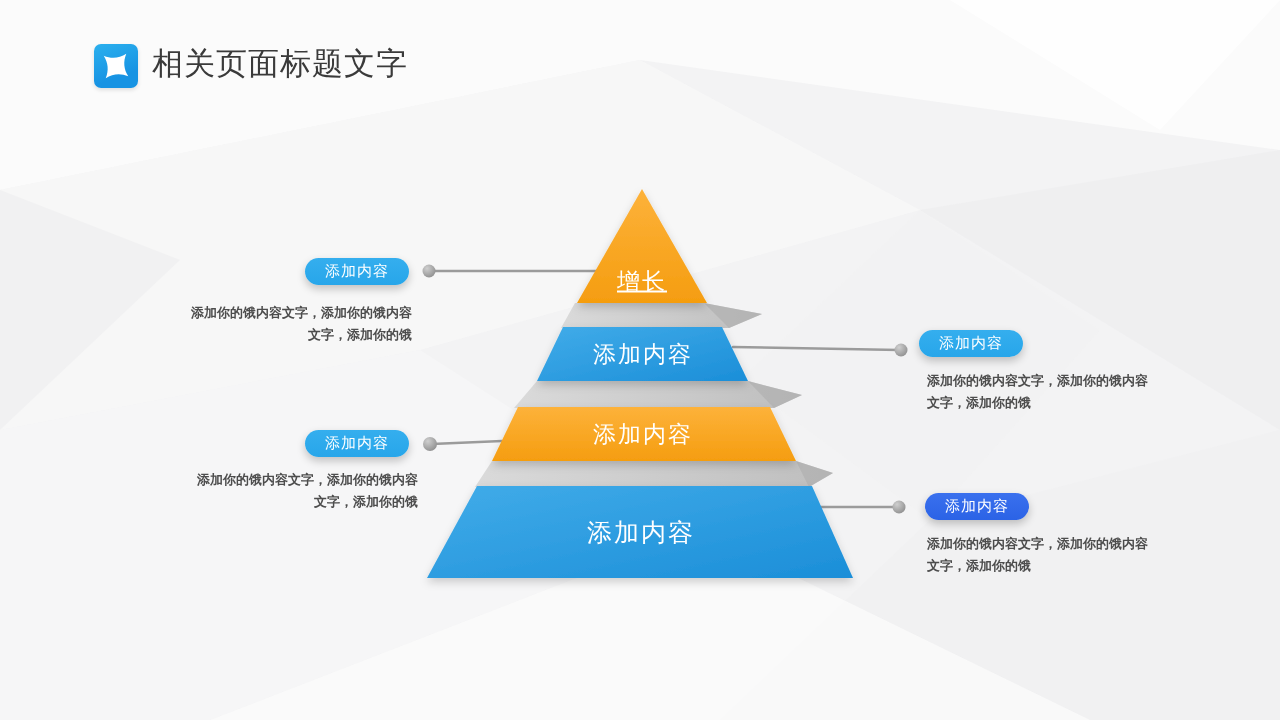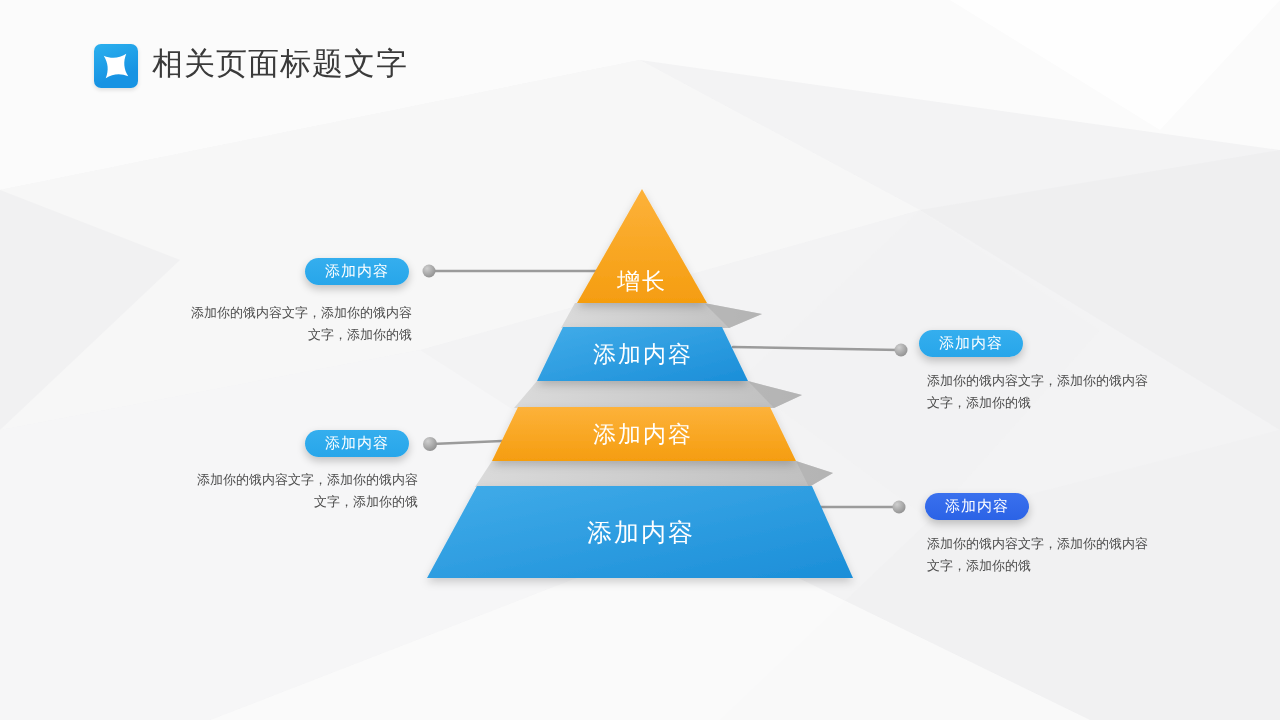--- a/index.html
+++ b/index.html
@@ -38,20 +38,21 @@
     color:#fff;font-size:15px;letter-spacing:1px;white-space:nowrap;
     box-shadow:0 4px 8px rgba(0,0,0,.22);
   }
   .pill-sky{background:linear-gradient(180deg,#35aeee,var(--pill-blue,#27a6ea));}
   .pill-royal{background:linear-gradient(180deg,#3a70ee,var(--pill-royal-blue,#2b63e6));}
 
   
   .desc{
     position:absolute;font-size:13px;line-height:22px;
     color:var(--body-text-color,#4d4d4d);
+    font-weight:bold;
   }
   .desc.align-right{text-align:right;}
   .desc.align-left{text-align:left;}
 </style>
 </head>
 <body>
 
 <svg class="bg" width="1280" height="720" viewBox="0 0 1280 720">
   <rect x="0" y="0" width="1280" height="720" fill="#f3f3f4"></rect>
   <polygon points="0,0 1280,0 1280,150 640,60 0,190" fill="#fbfbfb"></polygon>
@@ -112,21 +113,21 @@
   <polygon points="477,486 812,486 853,578 427,578" fill="url(#blueG)" filter="url(#lvlShadow)"></polygon>
 </svg>
 
 <div class="header-icon">
   <svg width="44" height="44" viewBox="0 0 44 44">
     <path d="M22 6 C 24.5 14, 30 19.5, 38 22 C 30 24.5, 24.5 30, 22 38 C 19.5 30, 14 24.5, 6 22 C 14 19.5, 19.5 14, 22 6 Z" fill="#ffffff" transform="rotate(40 22 22)"></path>
   </svg>
 </div>
 <h1 class="page-title">相关页面标题文字</h1>
 
-<div class="pyr-label" style="left:642px;top:281px;">增长</div>
+<div class="pyr-label" style="left:642px;top:281px;text-decoration:underline;">增长</div>
 <div class="pyr-label" style="left:643px;top:354px;">添加内容</div>
 <div class="pyr-label" style="left:643px;top:434px;">添加内容</div>
 <div class="pyr-label big" style="left:641px;top:532px;">添加内容</div>
 
 <div class="pill pill-sky" style="left:305px;top:258px;">添加内容</div>
 <div class="pill pill-sky" style="left:919px;top:330px;">添加内容</div>
 <div class="pill pill-sky" style="left:305px;top:430px;">添加内容</div>
 <div class="pill pill-royal" style="left:925px;top:493px;">添加内容</div>
 
 <div class="desc align-right" style="left:178px;top:302px;width:234px;">

